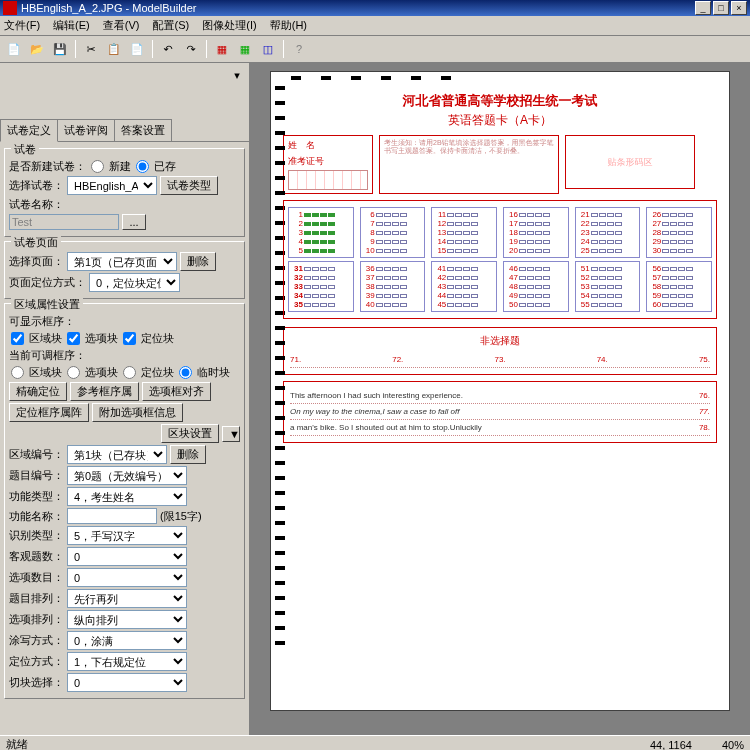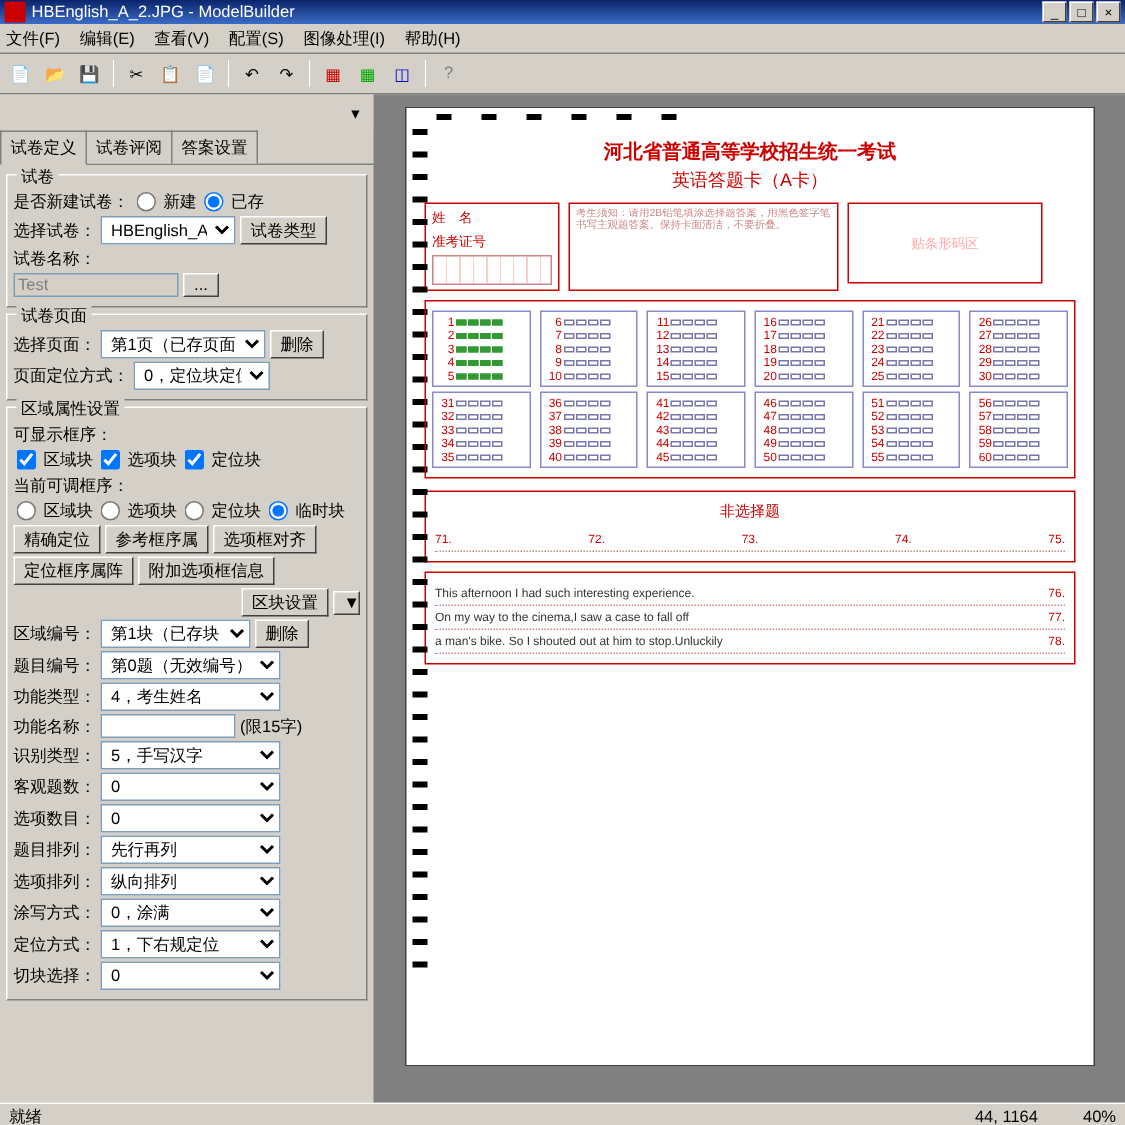--- a/index.html
+++ b/index.html
@@ -17,21 +17,21 @@
 .toolbar { background: #d4d0c8; padding: 3px 4px; border-bottom: 1px solid #808080; display: flex; gap: 3px; align-items: center; }
 .tbtn { width: 20px; height: 20px; border: 1px solid #d4d0c8; display: inline-flex; align-items: center; justify-content: center; font-size: 11px; }
 .tsep { width: 1px; height: 18px; background: #808080; border-right: 1px solid #fff; margin: 0 2px; }
 
 .main { display: flex; height: calc(100% - 78px); }
 
 .panel { width: 250px; background: #d4d0c8; border-right: 1px solid #808080; overflow: hidden; display: flex; flex-direction: column; }
 .panel .scroll { overflow-y: auto; flex: 1; padding: 2px; }
 
 .tabs { display: flex; border-bottom: 1px solid #808080; }
-.tab { padding: 3px 6px; border: 1px solid #808080; border-bottom: none; background: #d4d0c8; margin-right: -1px; font-size: 11px; }
+.tab { padding: 3px 6px; border: 1px solid #808080; border-bottom: none; background: #d4d0c8; margin-right: -1px; font-size: 11px; margin-top: 32px; }
 .tab.active { background: #d4d0c8; position: relative; z-index: 1; border-bottom: 1px solid #d4d0c8; margin-bottom: -1px; }
 
 .grp { border: 1px solid #808080; border-top-color: #fff; border-left-color: #fff; margin: 4px 2px; padding: 8px 4px 4px; position: relative; }
 .grp > legend, .grp > .legend { position: absolute; top: -7px; left: 6px; background: #d4d0c8; padding: 0 3px; font-size: 11px; }
 
 .row { display: flex; align-items: center; gap: 3px; margin: 2px 0; flex-wrap: wrap; }
 .row label { white-space: nowrap; }
 input[type=text], select { border: 1px solid #7f9db9; background: #fff; font-size: 11px; height: 16px; padding: 0 2px; font-family: inherit; }
 input[type=text].dis { background: #d4d0c8; color: #808080; }
 select { height: 19px; }
@@ -605,21 +605,21 @@
               <div class="bgroup">
                 <span class="qnum">30</span>
                 <span class="opts">
                   <span class="bubble"></span>
                   <span class="bubble"></span>
                   <span class="bubble"></span>
                   <span class="bubble"></span>
                 </span>
               </div>
             </div>
-            <div style="border: 1px solid rgb(136, 136, 204); padding: 2px;">
+            <div style="border: 1px solid rgb(136, 136, 204); padding: 2px; font-weight: bold;">
               <div class="bgroup">
                 <span class="qnum">31</span>
                 <span class="opts">
                   <span class="bubble"></span>
                   <span class="bubble"></span>
                   <span class="bubble"></span>
                   <span class="bubble"></span>
                 </span>
               </div>
               <div class="bgroup">
@@ -907,21 +907,21 @@
               <span>75.</span>
             </div>
           </div>
       </div>
       <div class="writing">
         <div id="writing-lines">
             <div style="display: flex; justify-content: space-between; border-bottom: 1px dotted rgb(204, 136, 136); padding: 3px 0px;">
               <span>This afternoon I had such interesting experience.</span>
               <span style="color: rgb(204, 0, 0);">76.</span>
             </div>
-            <div style="display: flex; justify-content: space-between; border-bottom: 1px dotted rgb(204, 136, 136); padding: 3px 0px;">
+            <div style="display: flex; justify-content: space-between; border-bottom: 1px dotted rgb(204, 136, 136); padding: 3px 0px; font-style: italic;">
               <span>On my way to the cinema,I saw a case to fall off</span>
               <span style="color: rgb(204, 0, 0);">77.</span>
             </div>
             <div style="display: flex; justify-content: space-between; border-bottom: 1px dotted rgb(204, 136, 136); padding: 3px 0px;">
               <span>a man's bike. So I shouted out at him to stop.Unluckily</span>
               <span style="color: rgb(204, 0, 0);">78.</span>
             </div>
           </div>
       </div>
     </div>

